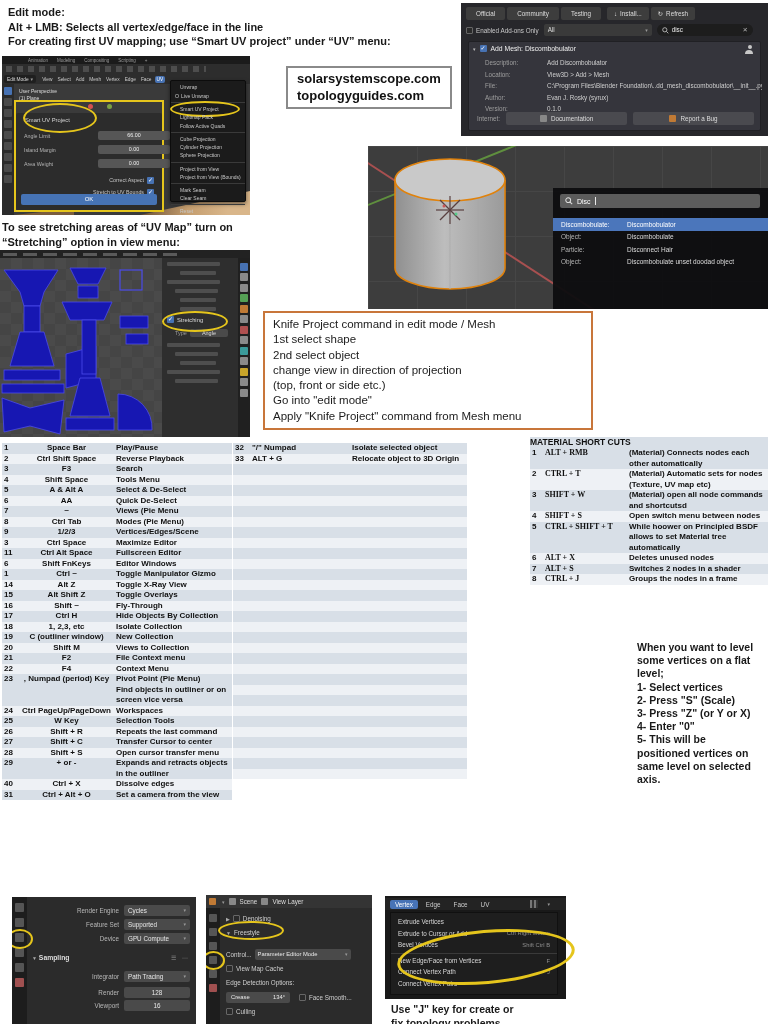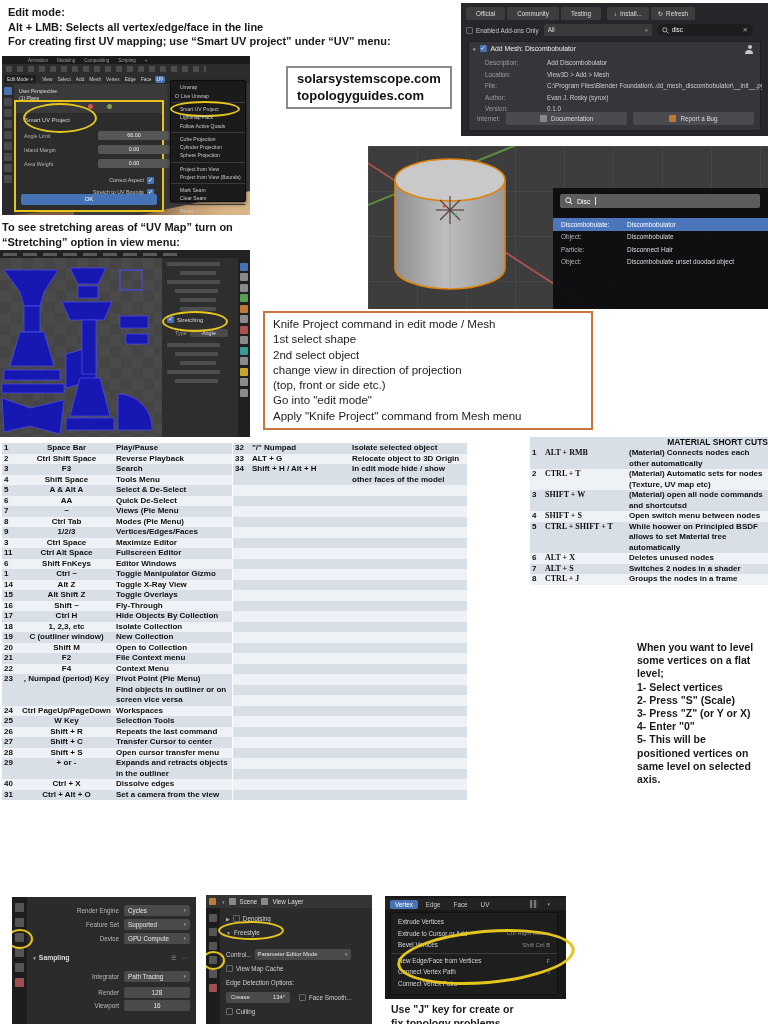--- a/index.html
+++ b/index.html
@@ -19,21 +19,21 @@
 .sc-row:nth-child(odd){background:#d8dfe7;}
 .sc-row:nth-child(even){background:#eef1f5;}
 .sc-num{flex:none;padding:0 1px 0 2px;}
 .sc-key{flex:none;padding:0 1px;}
 .sc-fn{flex:1;padding:0 1px;white-space:pre-line;}
 #table1{left:2px;top:443px;width:230px;}
 #table1 .sc-num{width:16px;}#table1 .sc-key{width:97px;text-align:center;}
 #table2{left:233px;top:443px;width:234px;}
 #table2 .sc-num{width:18px;}#table2 .sc-key{width:100px;}
 #mat-table{left:530px;top:437px;width:238px;}
-#mat-title{background:#d8dfe7;text-align:right;font-size:8.5px;line-height:11px;}
+#mat-title{background:#d8dfe7;text-align:left;font-size:8.5px;line-height:11px;}
 #mat-table .sc-num{width:14px;}#mat-table .sc-key{width:84px;font-family:Liberation Serif, serif;}
 
 
 .shot{position:absolute;background:#262626;overflow:hidden;}
 .chev{font-size:5px;color:#999;margin-left:2px;}
 .ybox{border:2.5px solid #e5c51c;}
 .yellipse{position:absolute;border:2.5px solid #e5c51c;border-radius:50%;pointer-events:none;}
 .chk{display:inline-block;width:7px;height:7px;border-radius:1px;background:#4772b3;color:#fff;font-size:6px;line-height:7px;text-align:center;}
 .chk.off{background:#2a2a2a;border:1px solid #666;}
 
@@ -560,21 +560,21 @@
     <span class="sc-fn">Views (Pie Menu</span>
   </div>
     <div class="sc-row">
     <span class="sc-num">8</span>
     <span class="sc-key">Ctrl Tab</span>
     <span class="sc-fn">Modes (Pie Menu)</span>
   </div>
     <div class="sc-row">
     <span class="sc-num">9</span>
     <span class="sc-key">1/2/3</span>
-    <span class="sc-fn">Vertices/Edges/Faces</span>
+    <span class="sc-fn">Vertices/Edges/Scene</span>
   </div>
     <div class="sc-row">
     <span class="sc-num">3</span>
     <span class="sc-key">Ctrl Space</span>
     <span class="sc-fn">Maximize Editor</span>
   </div>
     <div class="sc-row">
     <span class="sc-num">11</span>
     <span class="sc-key">Ctrl Alt Space</span>
     <span class="sc-fn">Fullscreen Editor</span>
@@ -615,21 +615,21 @@
     <span class="sc-fn">Isolate Collection</span>
   </div>
     <div class="sc-row">
     <span class="sc-num">19</span>
     <span class="sc-key">C (outliner window)</span>
     <span class="sc-fn">New Collection</span>
   </div>
     <div class="sc-row">
     <span class="sc-num">20</span>
     <span class="sc-key">Shift M</span>
-    <span class="sc-fn">Open to Collection</span>
+    <span class="sc-fn">Views to Collection</span>
   </div>
     <div class="sc-row">
     <span class="sc-num">21</span>
     <span class="sc-key">F2</span>
     <span class="sc-fn">File Context menu</span>
   </div>
     <div class="sc-row">
     <span class="sc-num">22</span>
     <span class="sc-key">F4</span>
     <span class="sc-fn">Context Menu</span>
@@ -685,25 +685,20 @@
 
 <div class="sc-row">
     <span class="sc-num">32</span>
     <span class="sc-key">"/" Numpad</span>
     <span class="sc-fn">Isolate selected object</span>
   </div>
     <div class="sc-row">
     <span class="sc-num">33</span>
     <span class="sc-key">ALT + G</span>
     <span class="sc-fn">Relocate object to 3D Origin</span>
-  </div>
-    <div class="sc-row">
-    <span class="sc-num">34</span>
-    <span class="sc-key">Shift + H / Alt + H</span>
-    <span class="sc-fn">In edit mode hide / show other faces of the model</span>
   </div>
     <div class="sc-row">
     <span class="sc-num"></span>
     <span class="sc-key"></span>
     <span class="sc-fn"></span>
   </div>
     <div class="sc-row">
     <span class="sc-num"></span>
     <span class="sc-key"></span>
     <span class="sc-fn"></span>

